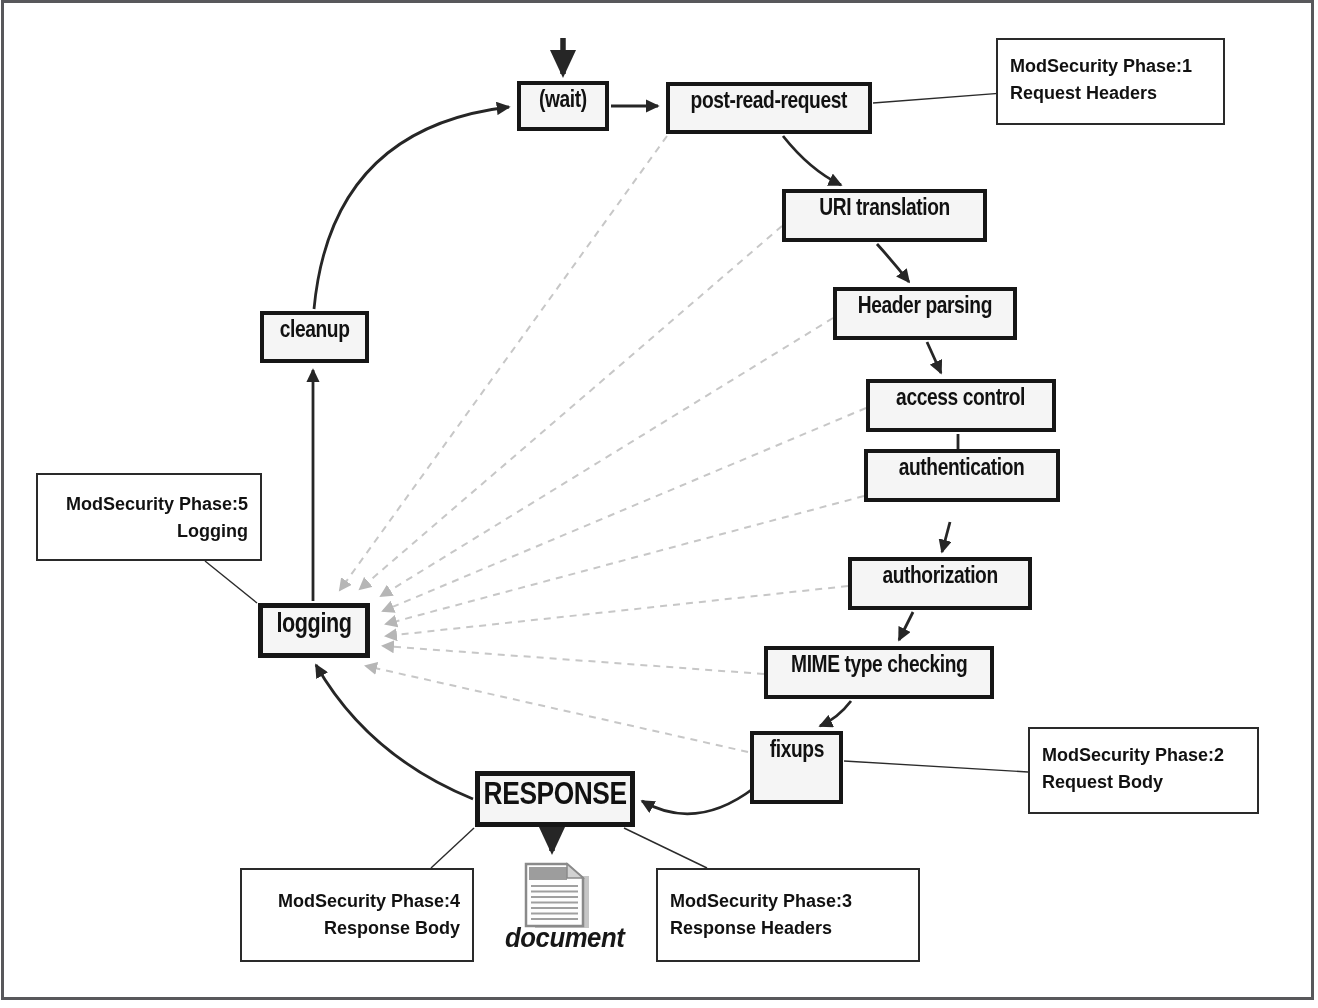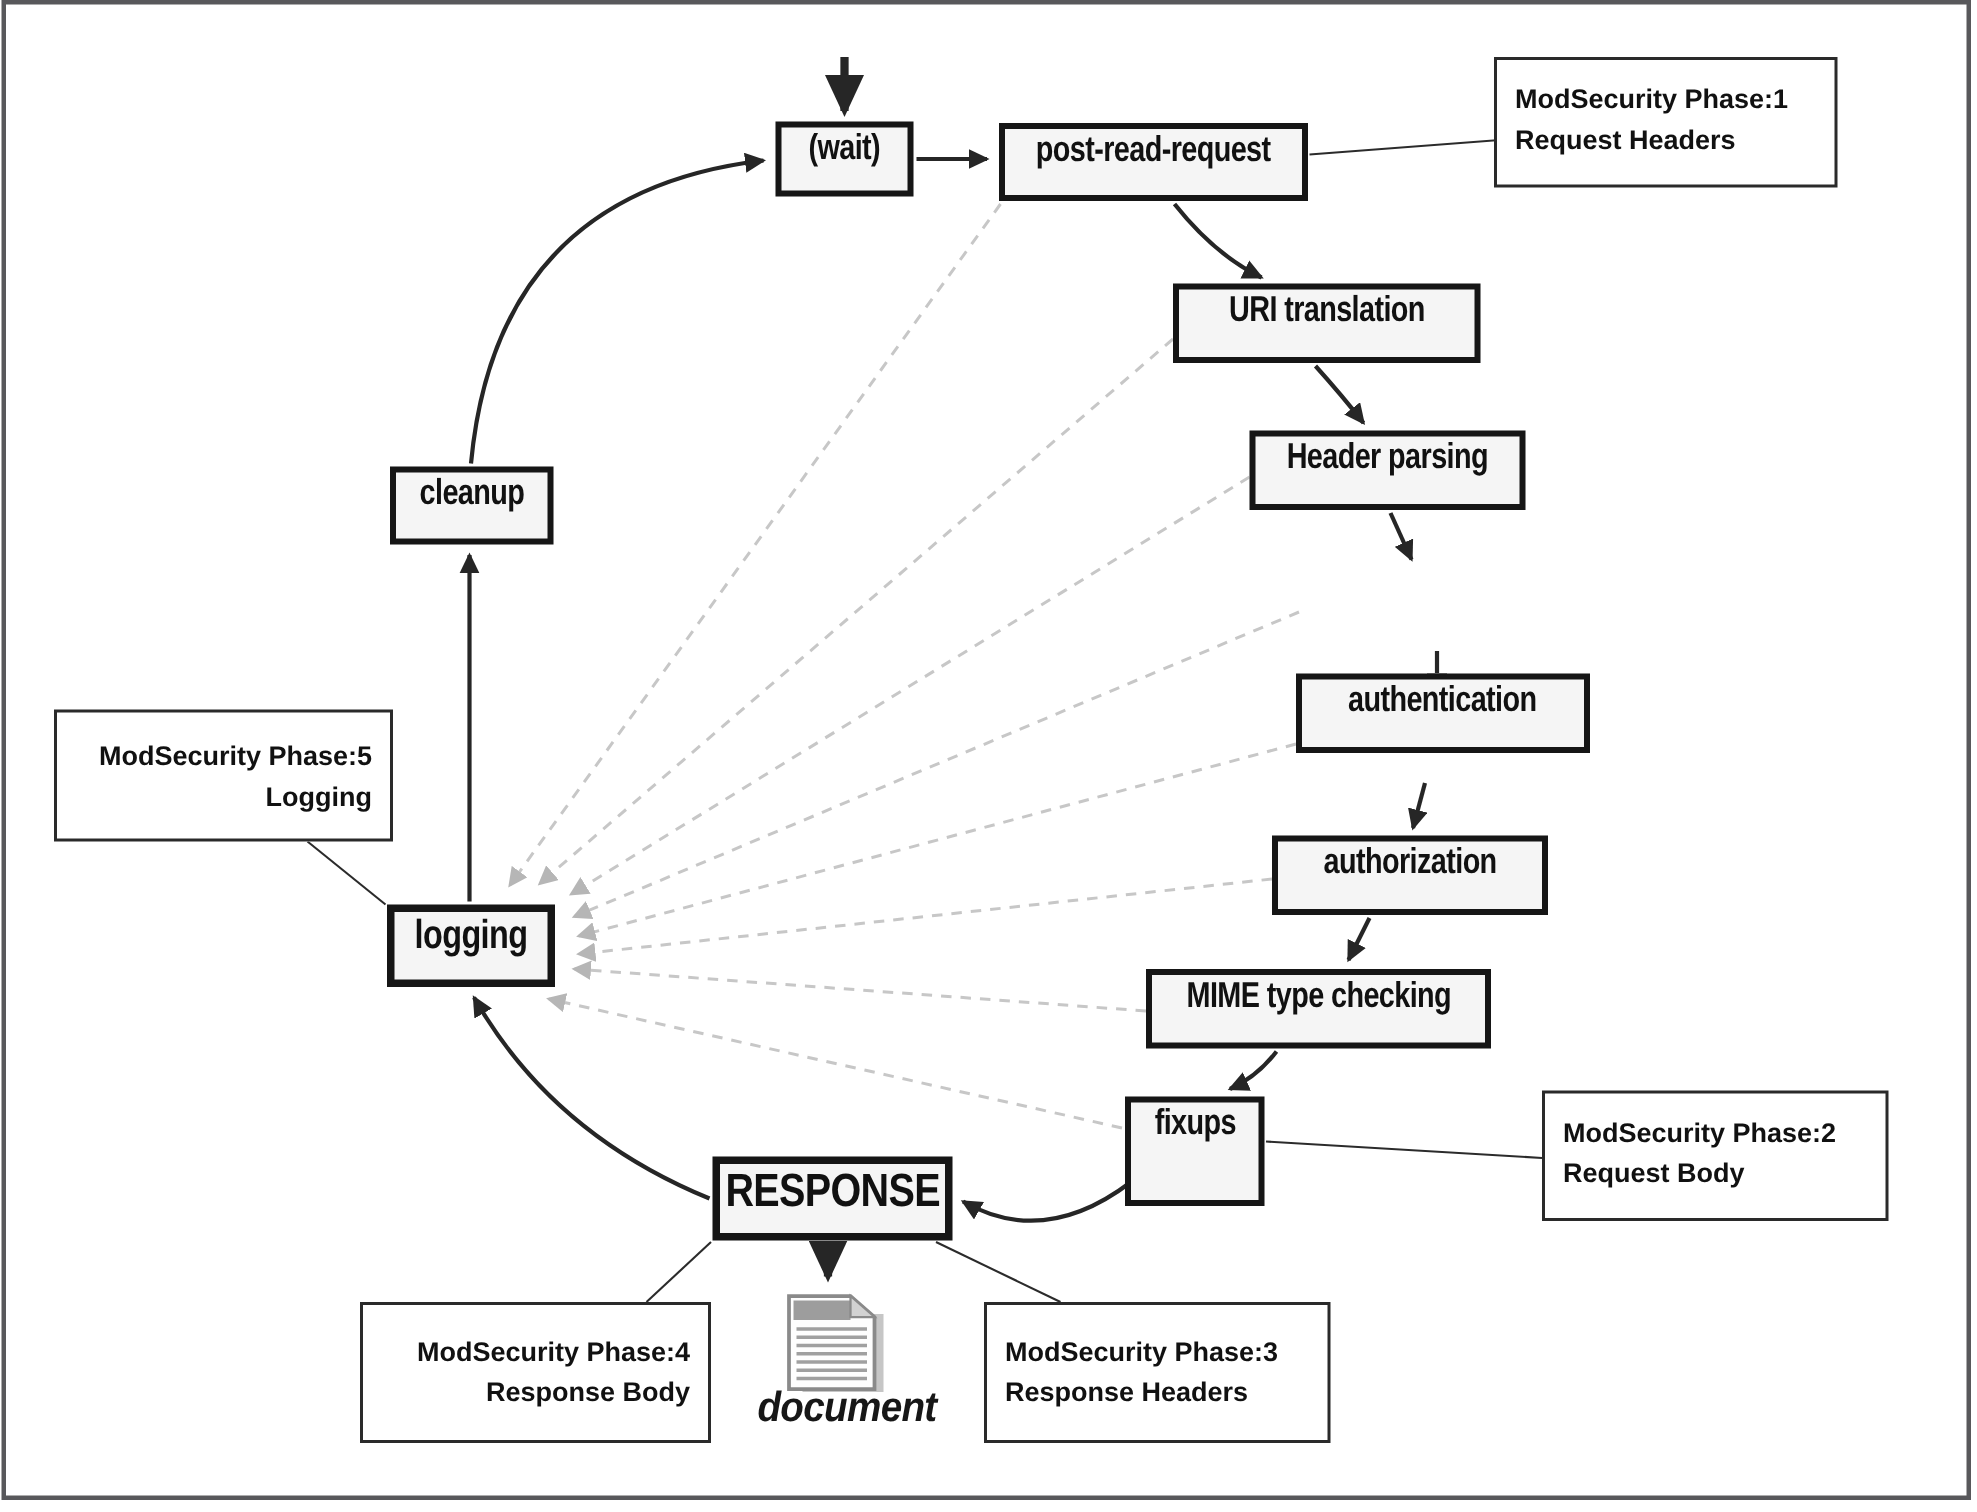--- a/index.html
+++ b/index.html
@@ -119,20 +119,23 @@
   </div>
   <div class="node" style="left:666px;top:82px;width:206px;height:52px">
     <span class="nlabel">post-read-request</span>
   </div>
   <div class="node" style="left:782px;top:189px;width:205px;height:53px">
     <span class="nlabel">URI translation</span>
   </div>
   <div class="node" style="left:833px;top:287px;width:184px;height:53px">
     <span class="nlabel">Header parsing</span>
   </div>
+  <div class="node" style="left:866px;top:379px;width:190px;height:53px">
+    <span class="nlabel">access control</span>
+  </div>
   <div class="node" style="left:864px;top:449px;width:196px;height:53px">
     <span class="nlabel">authentication</span>
   </div>
   <div class="node" style="left:848px;top:557px;width:184px;height:53px">
     <span class="nlabel">authorization</span>
   </div>
   <div class="node" style="left:764px;top:646px;width:230px;height:53px">
     <span class="nlabel">MIME type checking</span>
   </div>
   <div class="node" style="left:750px;top:731px;width:93px;height:73px">
@@ -149,21 +152,21 @@
   </div>
 
   <div class="callout align-left" style="left:996px;top:38px;width:229px;height:87px">
     <div class="cline">ModSecurity Phase:1</div>
     <div class="cline">Request Headers</div>
   </div>
   <div class="callout align-left" style="left:1028px;top:727px;width:231px;height:87px">
     <div class="cline">ModSecurity Phase:2</div>
     <div class="cline">Request Body</div>
   </div>
-  <div class="callout align-left vpad" style="left:656px;top:868px;width:231px;height:94px">
+  <div class="callout align-left vpad" style="left:656px;top:868px;width:264px;height:94px">
     <div class="cline">ModSecurity Phase:3</div>
     <div class="cline">Response Headers</div>
   </div>
   <div class="callout align-right vpad" style="left:240px;top:868px;width:234px;height:94px">
     <div class="cline">ModSecurity Phase:4</div>
     <div class="cline">Response Body</div>
   </div>
   <div class="callout align-right" style="left:36px;top:473px;width:226px;height:88px;padding-top:16px">
     <div class="cline">ModSecurity Phase:5</div>
     <div class="cline">Logging</div>

